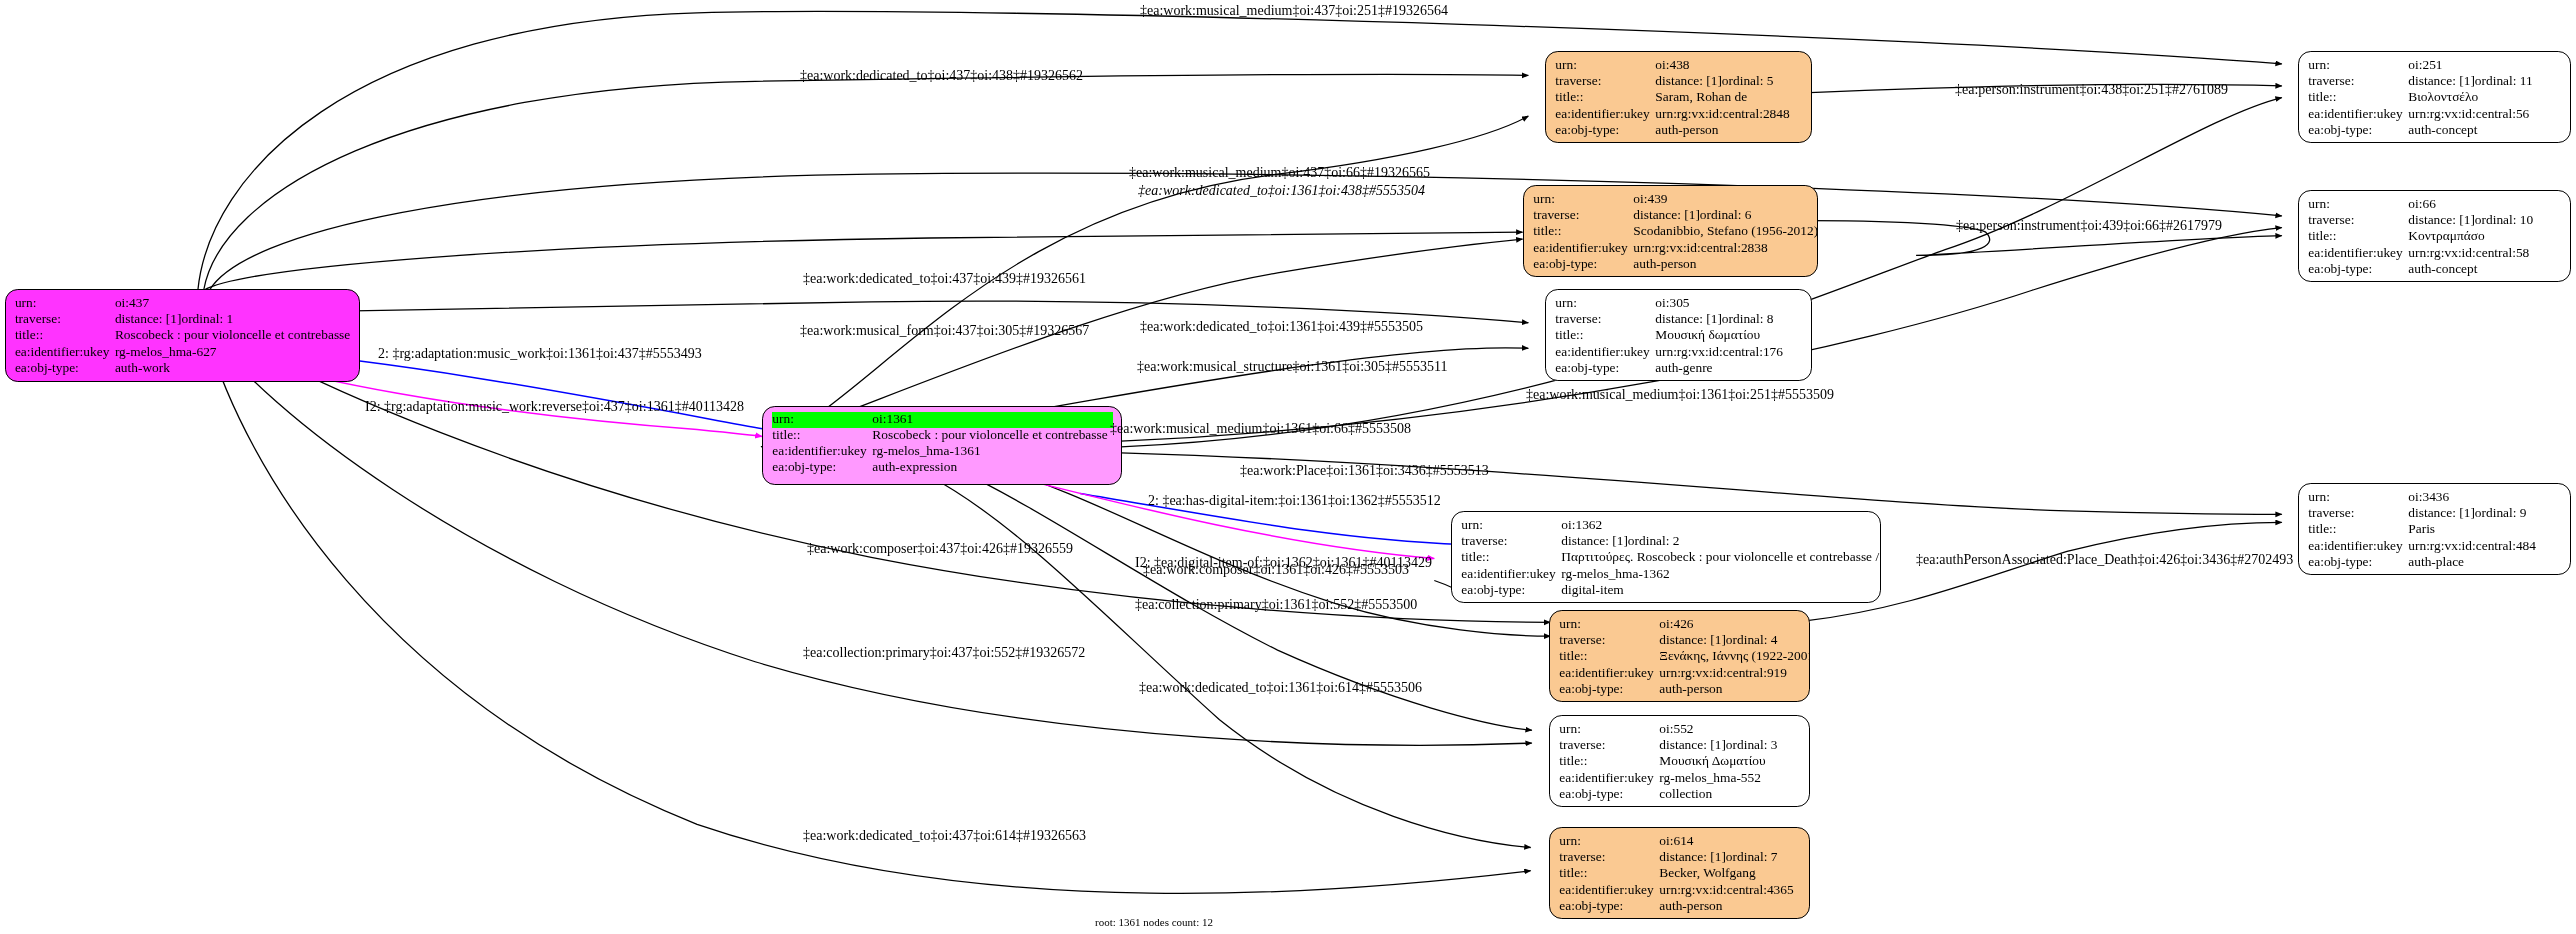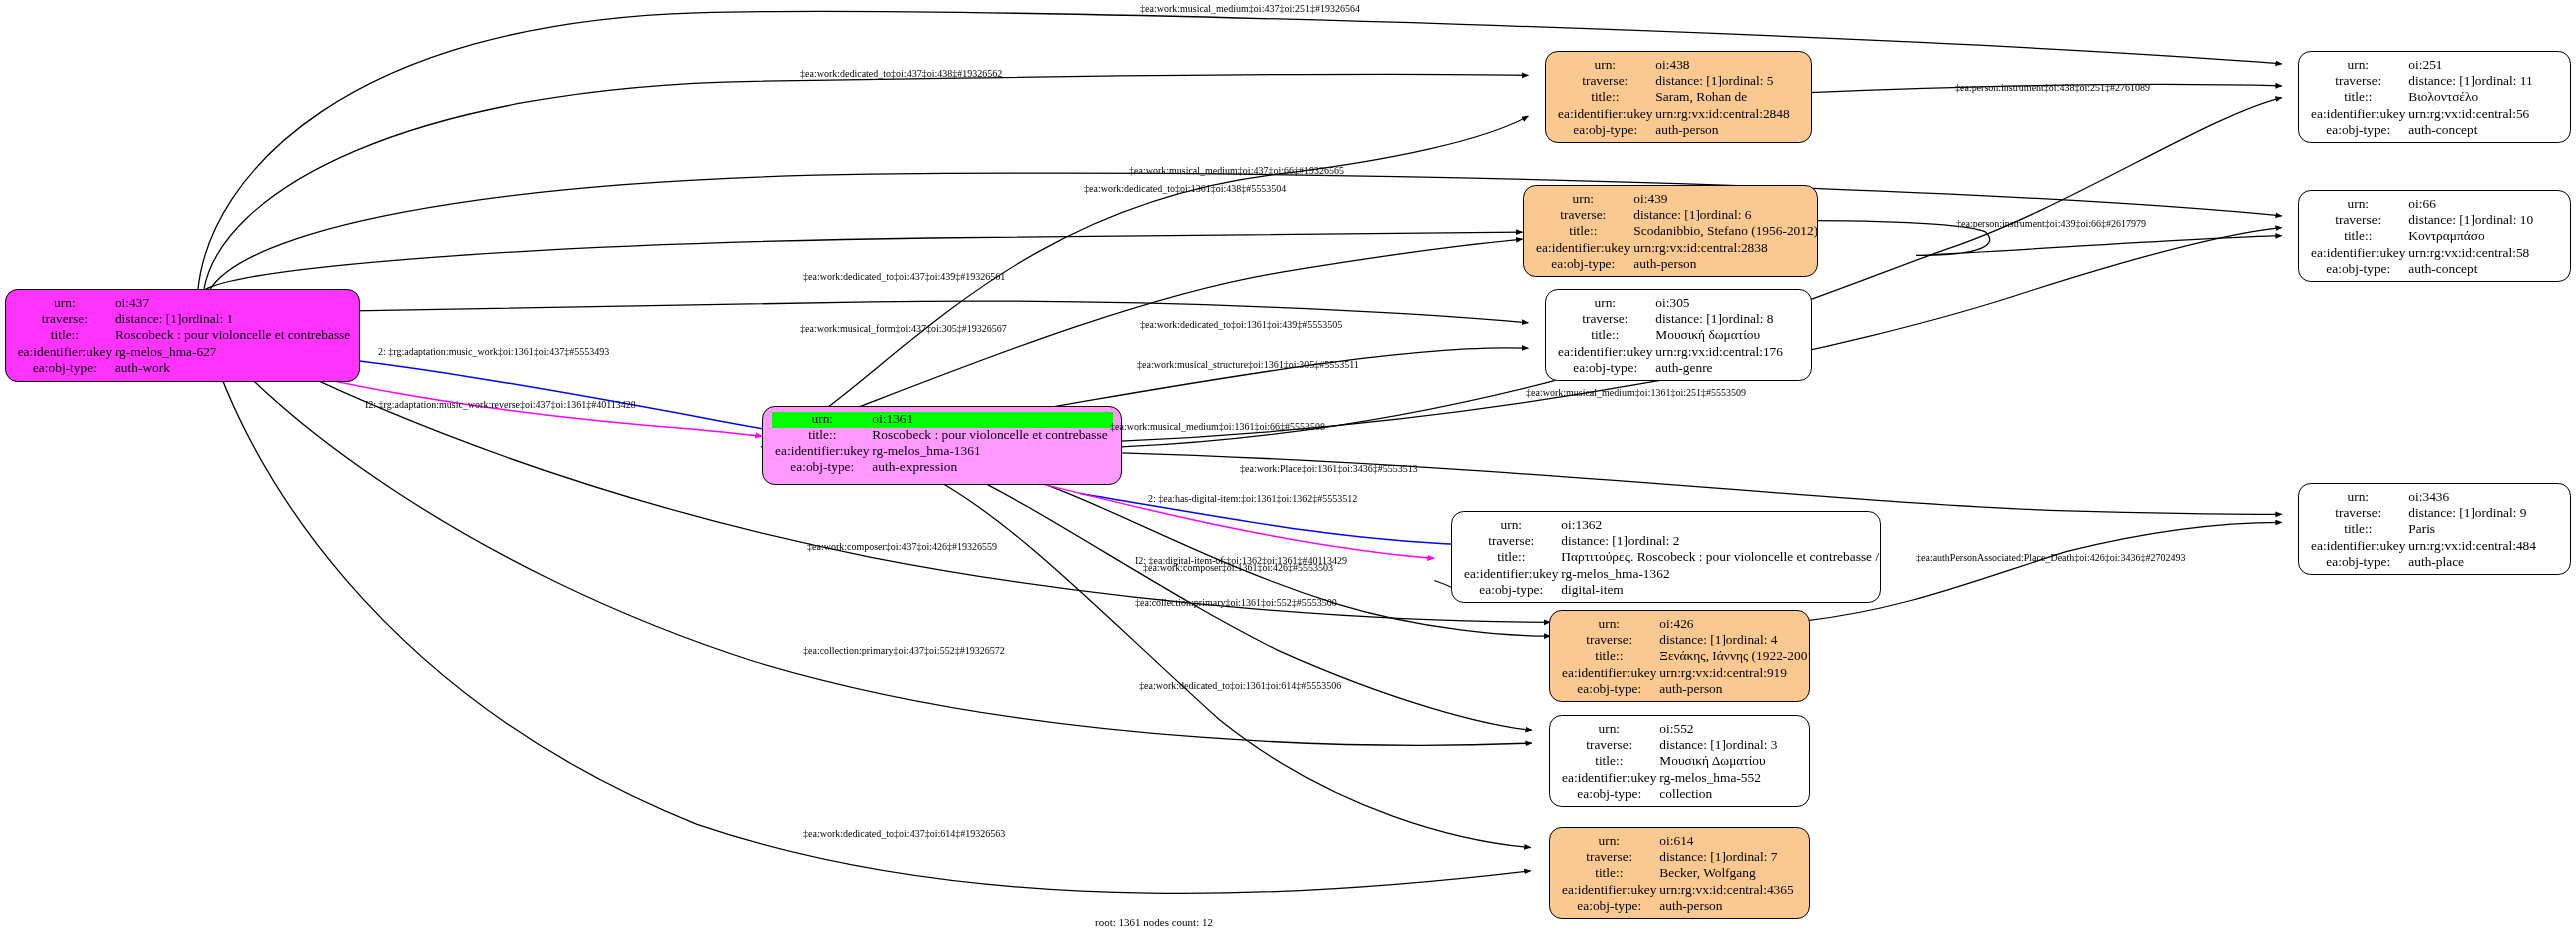--- a/index.html
+++ b/index.html
@@ -14,35 +14,34 @@
   svg#edges{position:absolute;left:0;top:0;width:2576px;height:934px;}
 
   .node{
     position:absolute;
     box-sizing:border-box;
     border:1.2px solid #000000;
     border-radius:12.8px;
     background:#ffffff;
     padding:5.8px 8.1px 5.8px 9.3px;
     overflow:hidden;
-    text-align:center;
   }
   .node.orange{background:#fac992;}
   .node.magenta{background:#ff33ff;}
   .node.pink{background:#ff99ff;}
 
   .row{display:flex;align-items:baseline;white-space:nowrap;line-height:1.0;height:16.3px;}
   .k{width:100px;flex:0 0 100px;font-size:13.4px;color:#000;}
   .v{font-size:13.4px;color:#000;}
   .row.hl{background:#00ff00;}
   .row.hl .k{background:#00ff00;}
 
   .elabel{
     position:absolute;
-    font-size:10px;
+    font-size:14px;
     color:#000000;
     white-space:nowrap;
     line-height:1;
   }
   .footer{
     position:absolute;
     font-size:11px;
     color:#000;
     white-space:nowrap;
   }
@@ -400,21 +399,21 @@
     <div class="row">
       <span class="k">ea:obj-type:</span>
       <span class="v">auth-person</span>
     </div>
   </div>
 
   <div class="elabel" style="left:1140px;top:3.5px;">‡ea:work:musical_medium‡oi:437‡oi:251‡#19326564</div>
   <div class="elabel" style="left:800px;top:69px;">‡ea:work:dedicated_to‡oi:437‡oi:438‡#19326562</div>
   <div class="elabel" style="left:1955px;top:83px;">‡ea:person:instrument‡oi:438‡oi:251‡#2761089</div>
   <div class="elabel" style="left:1129px;top:166px;">‡ea:work:musical_medium‡oi:437‡oi:66‡#19326565</div>
-  <div class="elabel" style="left:1084px;top:184px;">‡ea:work:dedicated_to‡oi:1361‡oi:438‡#5553504</div>
+  <div class="elabel" style="left:1138px;top:184px;font-style:italic;">‡ea:work:dedicated_to‡oi:1361‡oi:438‡#5553504</div>
   <div class="elabel" style="left:1956px;top:219px;text-align:center;">‡ea:person:instrument‡oi:439‡oi:66‡#2617979</div>
   <div class="elabel" style="left:803px;top:272px;">‡ea:work:dedicated_to‡oi:437‡oi:439‡#19326561</div>
   <div class="elabel" style="left:1140px;top:320px;">‡ea:work:dedicated_to‡oi:1361‡oi:439‡#5553505</div>
   <div class="elabel" style="left:800px;top:324px;">‡ea:work:musical_form‡oi:437‡oi:305‡#19326567</div>
   <div class="elabel" style="left:1137px;top:360px;">‡ea:work:musical_structure‡oi:1361‡oi:305‡#5553511</div>
   <div class="elabel" style="left:1526px;top:388px;">‡ea:work:musical_medium‡oi:1361‡oi:251‡#5553509</div>
   <div class="elabel" style="left:378px;top:347px;">2: ‡rg:adaptation:music_work‡oi:1361‡oi:437‡#5553493</div>
   <div class="elabel" style="left:365px;top:400px;">I2: ‡rg:adaptation:music_work:reverse‡oi:437‡oi:1361‡#40113428</div>
   <div class="elabel" style="left:1110px;top:422px;text-align:center;">‡ea:work:musical_medium‡oi:1361‡oi:66‡#5553508</div>
   <div class="elabel" style="left:1240px;top:464px;">‡ea:work:Place‡oi:1361‡oi:3436‡#5553513</div>

